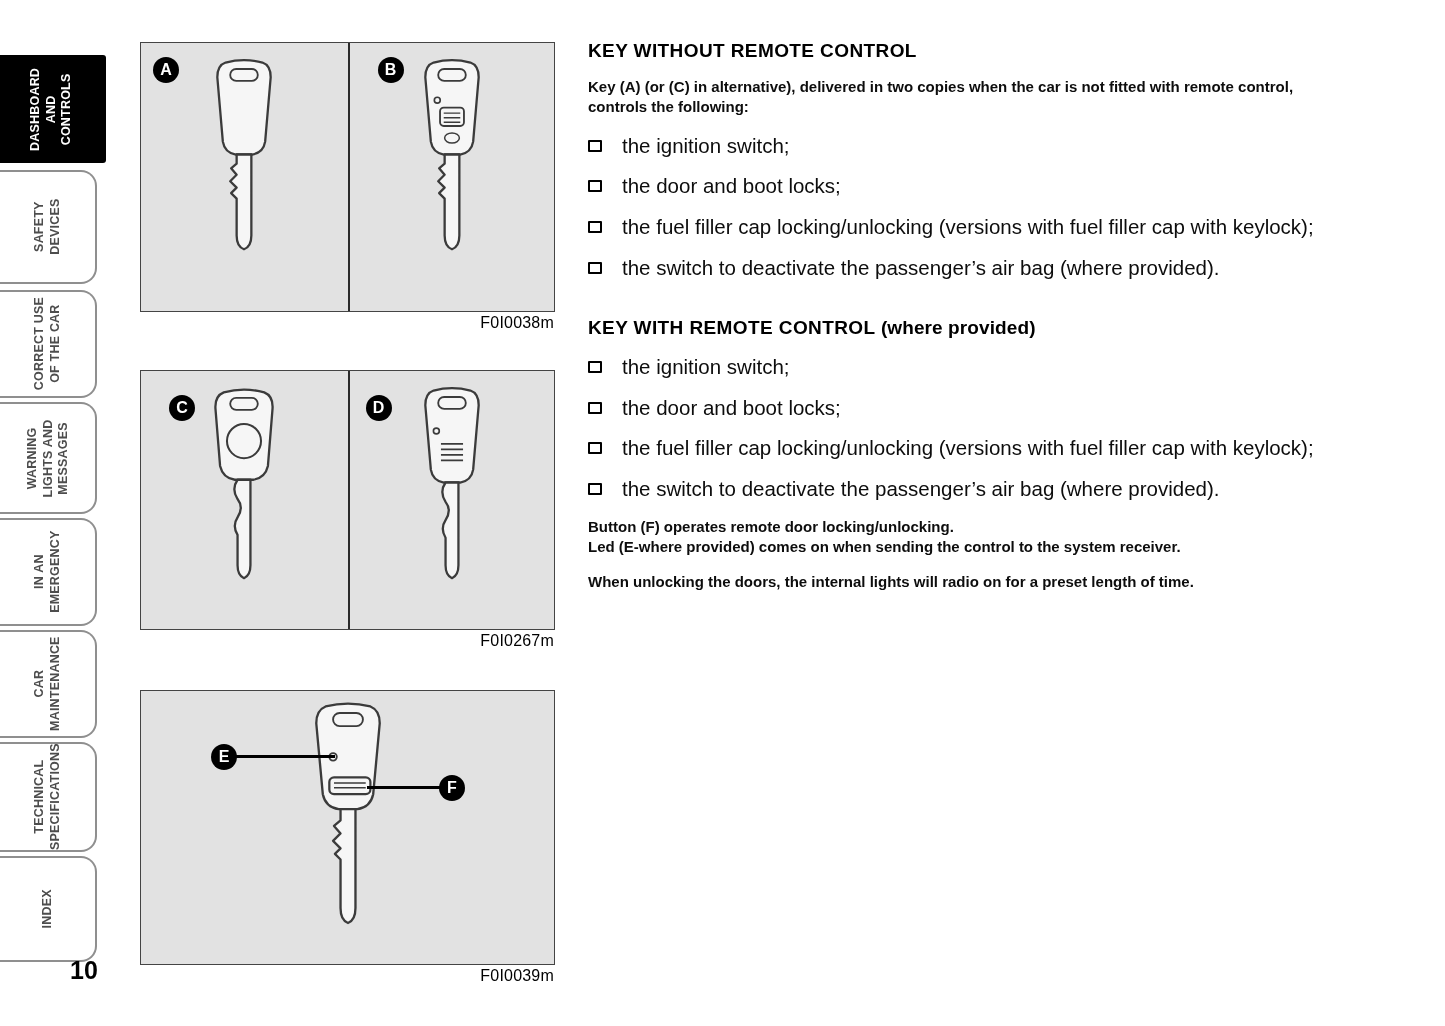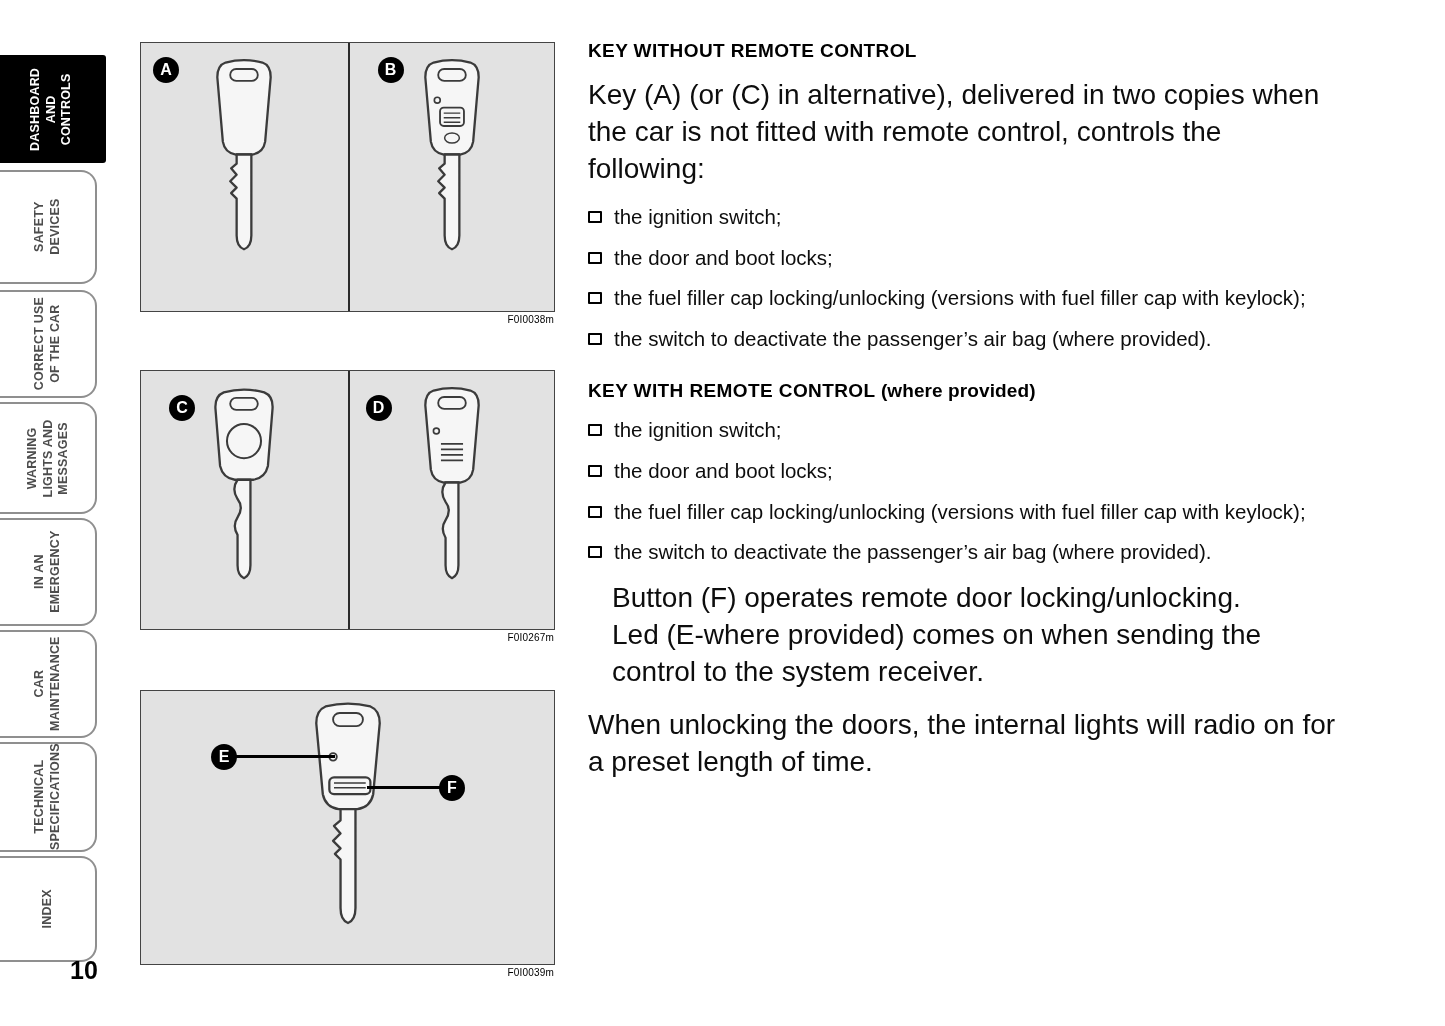--- a/index.html
+++ b/index.html
@@ -49,42 +49,42 @@
   }
   .fig-panel + .fig-panel { border-left:2px solid #2a2a2a; }
   .fig-panel.single { flex:1 1 100%; padding-top:8px; }
   .badge {
     position:absolute; width:26px; height:26px; border-radius:50%;
     background:#000; color:#fff; font-weight:bold; font-size:16px;
     display:flex; align-items:center; justify-content:center; z-index:3;
   }
   .fig-caption {
     position:absolute; right:0px; top:100%; margin-top:3px;
-    font-size:10px; color:#000; letter-spacing:0.2px;
+    font-size:16px; color:#000; letter-spacing:0.2px;
   }
   .callout-line {
     position:absolute; height:3px; background:#000; z-index:2;
   }
 
   
   .content {
     position:absolute; left:588px; top:40px; width:752px;
   }
   .section-title {
     font-size:19px; font-weight:bold; color:#000;
     letter-spacing:0.4px; margin:0 0 15px 0;
   }
   .section-title .suffix { letter-spacing:0.1px; }
-  .sec2 { margin-top:28px; }
+  .sec2 { margin-top:36px; }
   .para, .intro {
-    font-size:28px; line-height:1.32; margin:0 0 16px 0; color:#0d0d0d;
-  }
-  .pre { white-space:pre-line;margin-left:24px; }
+    font-size:15px; line-height:1.32; margin:0 0 16px 0; color:#0d0d0d;font-weight:bold;
+  }
+  .pre { white-space:pre-line; }
   .bullet-item {
-    display:flex; gap:12px; margin:0 0 14px 0;
+    display:flex; gap:20px; margin:0 0 14px 0;
   }
   .bullet-square {
     flex:none; width:14px; height:12px; margin-top:7px;
     border:2.2px solid #000; border-radius:1px; background:transparent;
   }
   .bullet-text { font-size:20.5px; line-height:1.3; color:#0d0d0d; }
 
   
   .keysvg { display:block; }
 </style>

